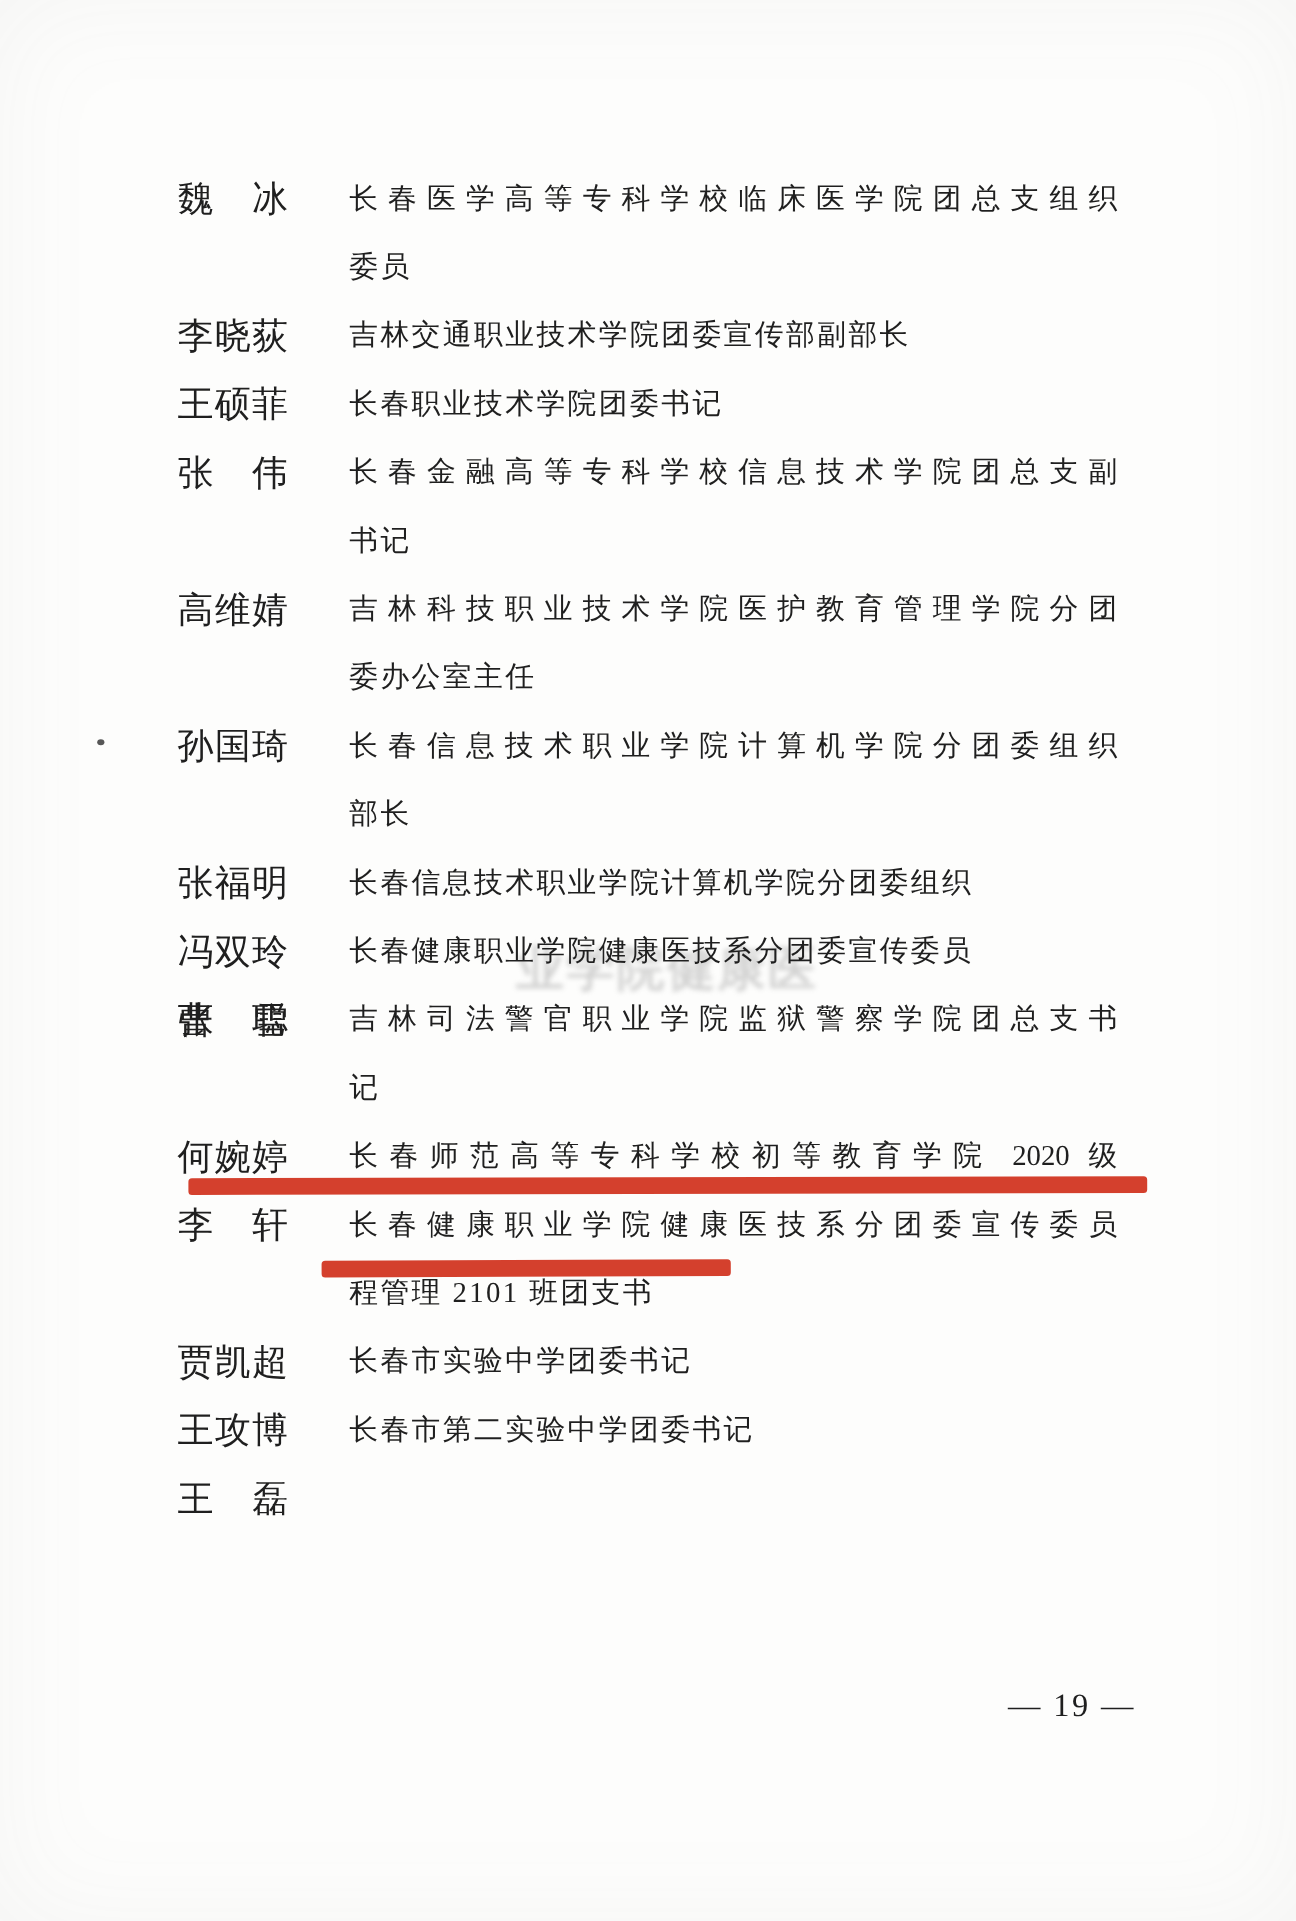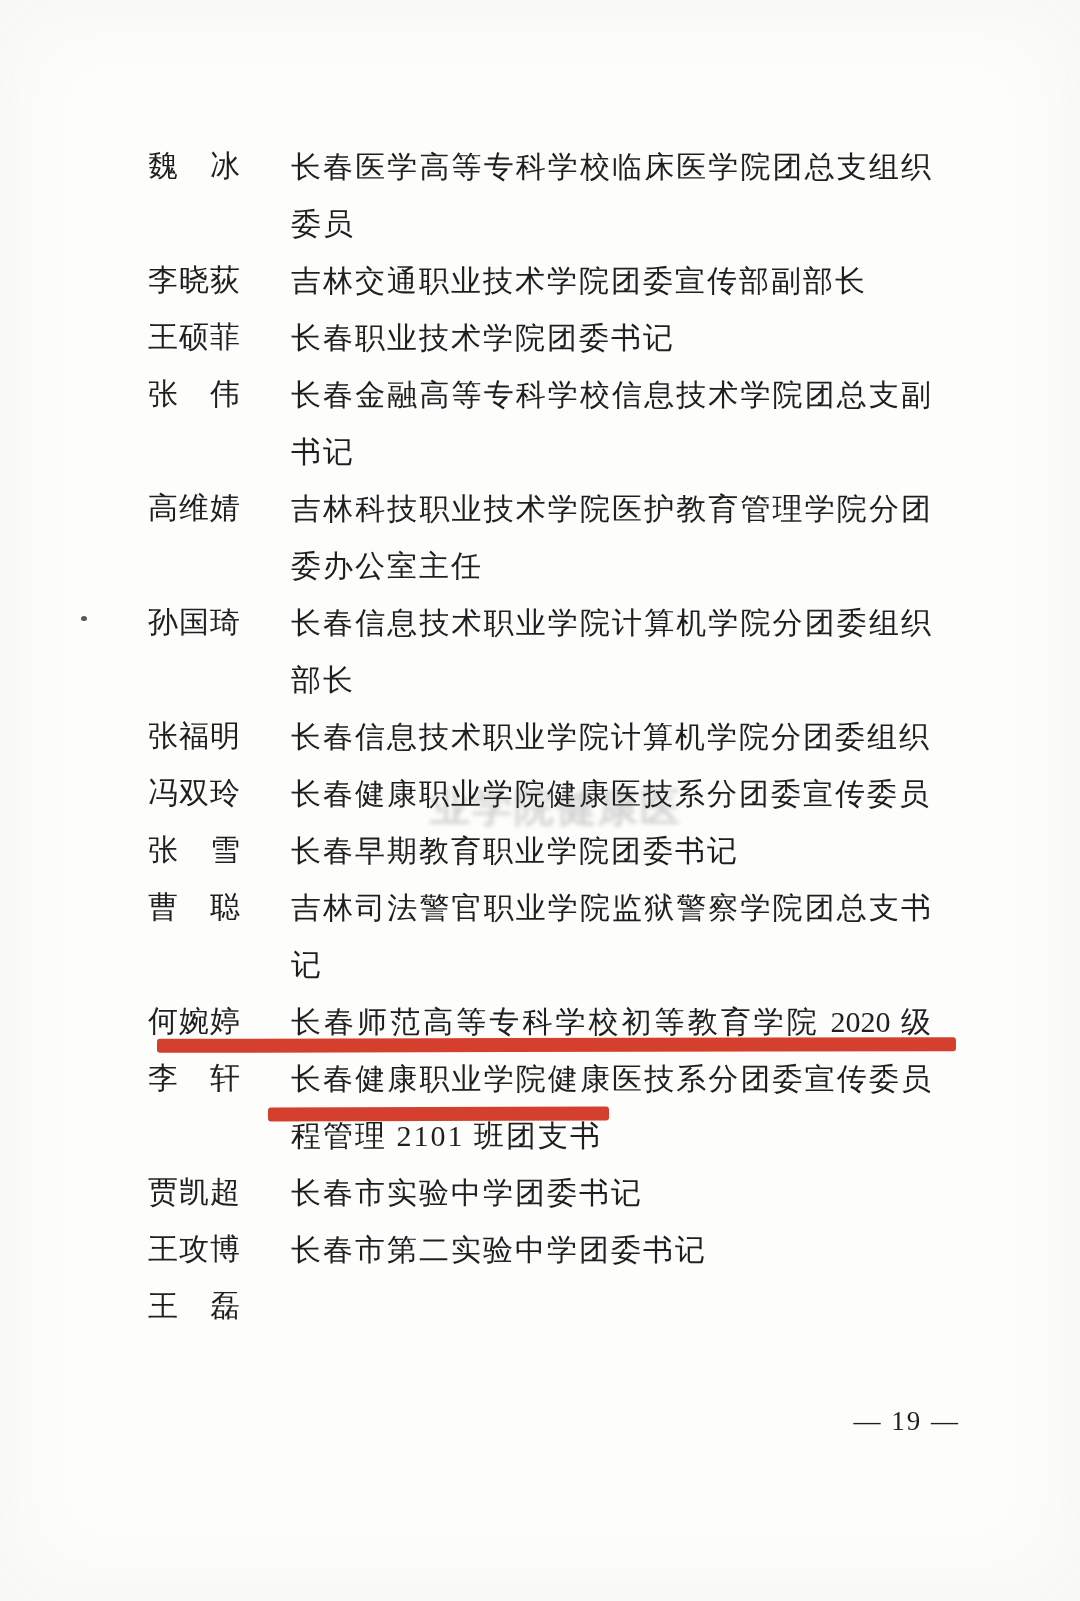--- a/index.html
+++ b/index.html
@@ -21,21 +21,21 @@
     width: 92px; height: 57px;
     display: flex;
     justify-content: space-between;
     align-items: center;
     font-size: 30px;
   }
   .name span { display: block; }
   .role {
     margin-left: 291px;
     width: 640px;
-    font-size: 30px;
+    font-size: 24px;
   }
   .line {
     height: 57px;
     line-height: 57px;
     letter-spacing: 2px;
     white-space: nowrap;
   }
   .line.fill {
     white-space: normal;
     letter-spacing: 0;
@@ -56,23 +56,23 @@
     font-size: 40px;
     font-weight: bold;
     letter-spacing: 2px;
     color: #8f8f8f;
     opacity: 0.38;
     filter: blur(2px);
     white-space: nowrap;
   }
   .page-number {
     position: absolute;
-    left: 820px; top: 1406px;
+    left: 840px; top: 1406px;
     width: 140px;
-    text-align: right;
+    text-align: left;
     font-size: 27px;
     letter-spacing: 2px;
     white-space: nowrap;
   }
   .speck {
     position: absolute;
     left: 81px; top: 616px;
     width: 6px; height: 5px;
     background: #3a3a3a;
     border-radius: 50%;
@@ -165,23 +165,20 @@
         </div>
         <div class="role">
           <div class="line">长春健康职业学院健康医技系分团委宣传委员</div>
         </div>
       </div>
       <div class="entry">
         <div class="name">
           <span>张</span>
           <span>雪</span>
         </div>
-        <div class="role">
-          <div class="line">长春早期教育职业学院团委书记</div>
-        </div>
       </div>
       <div class="entry">
         <div class="name">
           <span>曹</span>
           <span>聪</span>
         </div>
         <div class="role">
           <div class="line fill">吉林司法警官职业学院监狱警察学院团总支书</div>
           <div class="line">记</div>
         </div>

